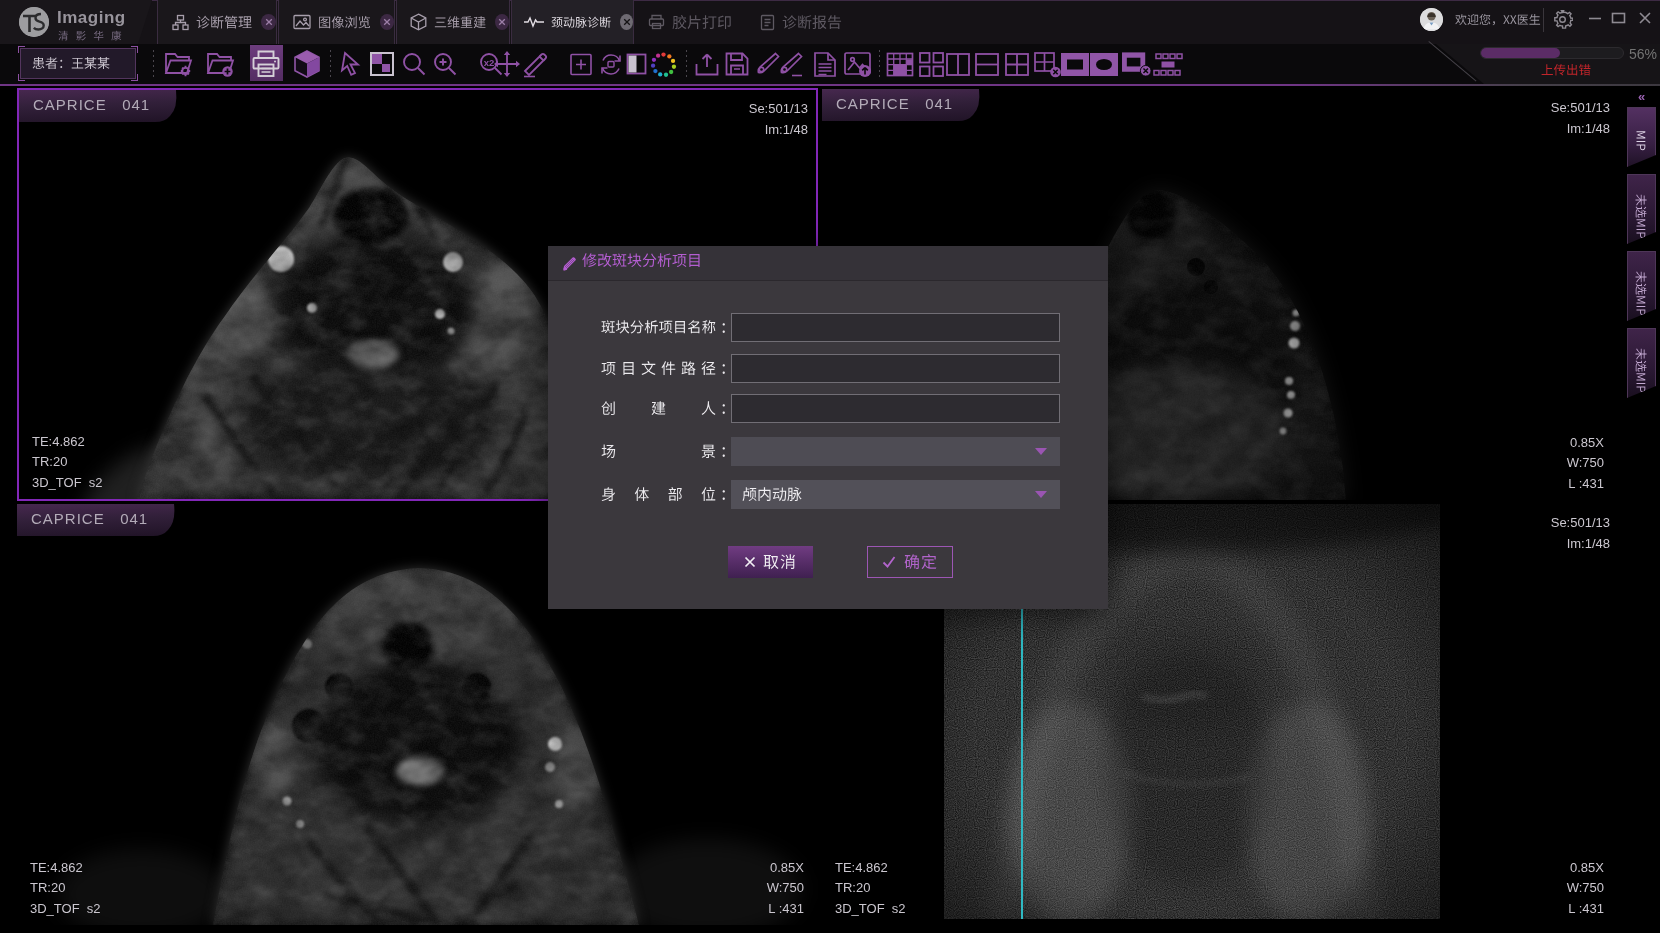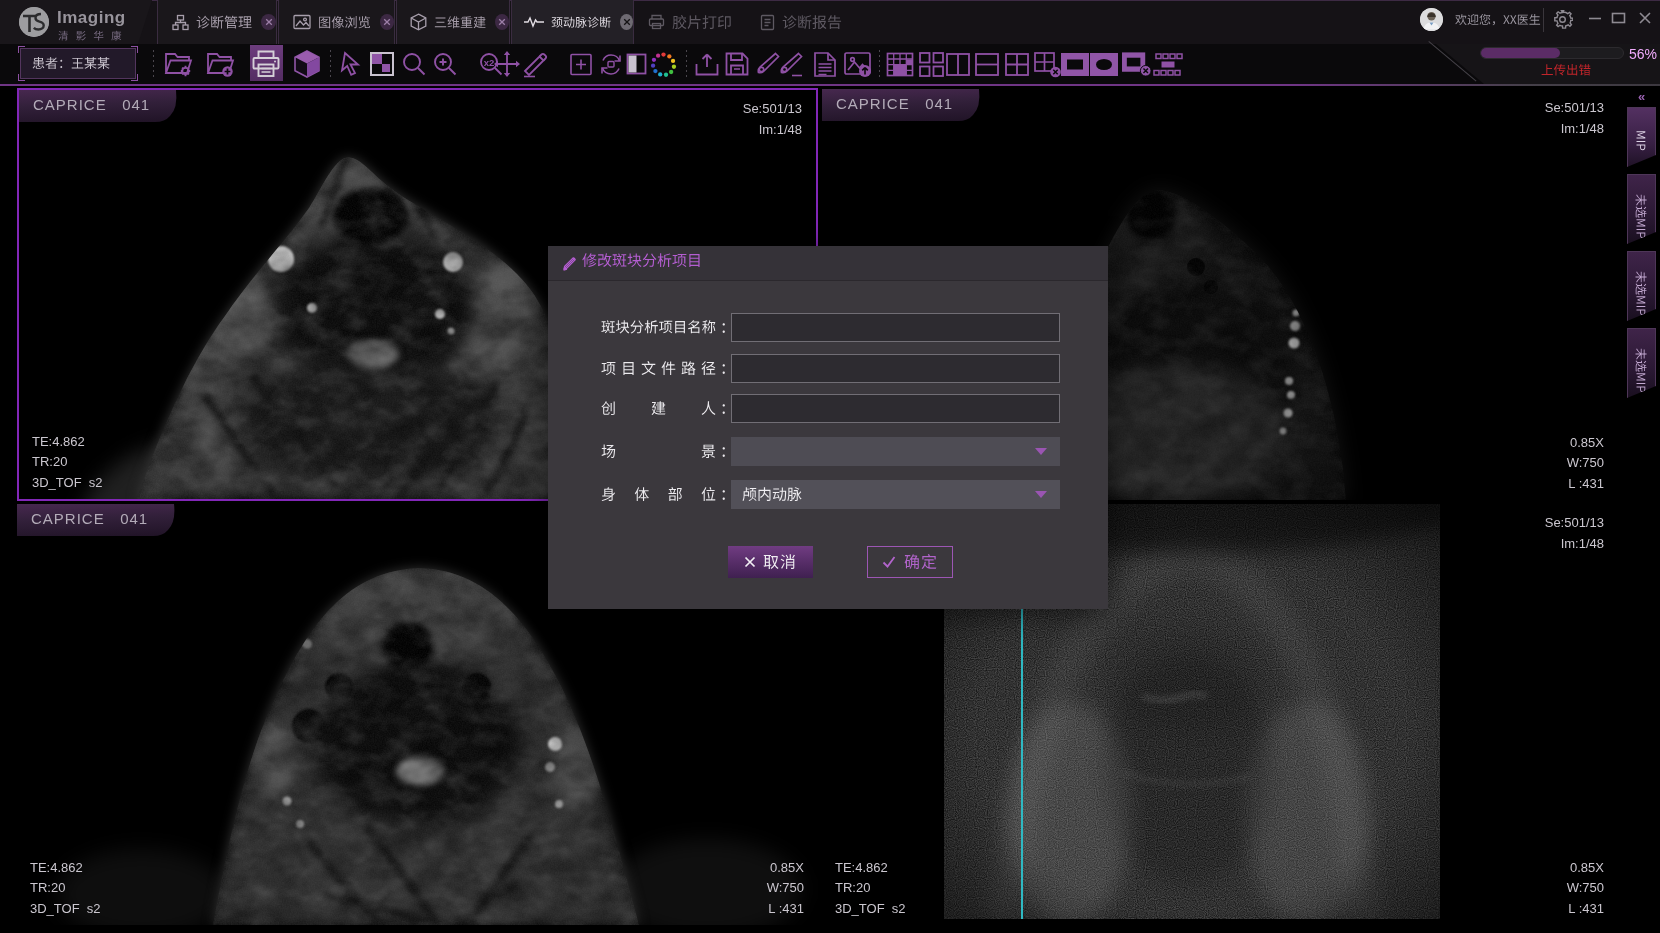--- a/index.html
+++ b/index.html
@@ -30,31 +30,31 @@
 #patientbox{position:absolute;left:20px;top:48px;width:116px;height:31px;background:#221929;border:1px solid #53355e;display:flex;align-items:center;padding-left:11px}
 .cnr{position:absolute;width:7px;height:7px;border:0 solid #8d50a3}
 .sep{position:absolute;top:50px;width:1px;height:28px;background-image:linear-gradient(#4a464d 2px,transparent 2px);background-size:1px 5px}
 .tbi{position:absolute;top:49px;width:30px;height:30px;display:flex;align-items:center;justify-content:center}
 #printsel{position:absolute;left:250px;top:45px;width:33px;height:36px;background:linear-gradient(180deg,#6d3d7e,#532c62)}
 
 #progpanel{position:absolute;left:1436px;top:44px;width:224px;height:40px;background:#161417;clip-path:polygon(0 0,224px 0,224px 40px,48px 40px)}
 #progline{position:absolute;left:1429px;top:41px;width:62px;height:1px;background:#454248;transform:rotate(40deg);transform-origin:left top}
 #pbar{position:absolute;left:1480px;top:47px;width:144px;height:12px;border-radius:6px;background:#1d1c1f;border:1px solid #2c2a2e}
 #pfill{position:absolute;left:0;top:0;width:79px;height:10px;border-radius:6px;background:#5b2c66}
-#ppct{position:absolute;left:1629px;top:46px;font-size:14px;color:#f0abfc}
+#ppct{position:absolute;left:1629px;top:46px;font-size:14px;color:#737373}
 #perr{position:absolute;left:1541px;top:63px;line-height:0}
 
 #stage{position:absolute;left:0;top:86px;width:1660px;height:847px;background:#000}
 .vp{position:absolute;background:#000;overflow:hidden}
 #vp1{left:17px;top:2px;width:801px;height:413px;border:2px solid #8227b8}
 #vp2{left:822px;top:3px;width:796px;height:411px}
 #vp3{left:17px;top:418px;width:801px;height:421px}
 #vp4{left:822px;top:418px;width:796px;height:421px}
 .banner{position:absolute;left:0;top:0;width:160px;height:32px;background:linear-gradient(178deg,#47284f 0%,#32203a 45%,#201326 100%);clip-path:path("M0 0 H157 Q159 18 151 26 Q146 32 136 32 H0 Z");color:#b3abb8;font-size:15px;letter-spacing:1px;line-height:30px;padding-left:14px;white-space:nowrap}
-.seim{position:absolute;top:8px;right:14px;text-align:right;font-size:13px;color:#cbc7cf;line-height:21px}
+.seim{position:absolute;top:8px;right:8px;text-align:right;font-size:13px;color:#cbc7cf;line-height:21px}
 .wl{position:absolute;bottom:6px;right:14px;text-align:right;font-size:13px;color:#cbc7cf;line-height:20.5px}
 .te{position:absolute;bottom:6px;left:13px;text-align:left;font-size:13px;color:#cbc7cf;line-height:20.5px}
 .vpimg{position:absolute;left:0;top:0}
 
 #sidebar{position:absolute;left:1618px;top:0;width:42px;height:847px;background:#000}
 #chev{position:absolute;left:20px;top:3px;color:#9a62b2;font-size:13px;font-weight:bold;letter-spacing:-2px}
 .stab{position:absolute;left:9px;width:29px;background:linear-gradient(180deg,#3f2449 0%,#2a1833 60%,#190f1f 100%);border:1px solid #4e3658;border-bottom:none;color:#c2a8d0;font-size:12px;text-align:center;padding-top:10px;letter-spacing:1px}
 
 #modal{position:absolute;left:548px;top:246px;width:560px;height:363px;background:#3b383d;box-shadow:0 6px 30px rgba(0,0,0,.55)}
 #mhead{position:absolute;left:0;top:0;width:560px;height:35px;background:#353238;border-bottom:1px solid #2b282d;color:#b55ed2;font-size:15px;line-height:35px;padding-left:34px}

